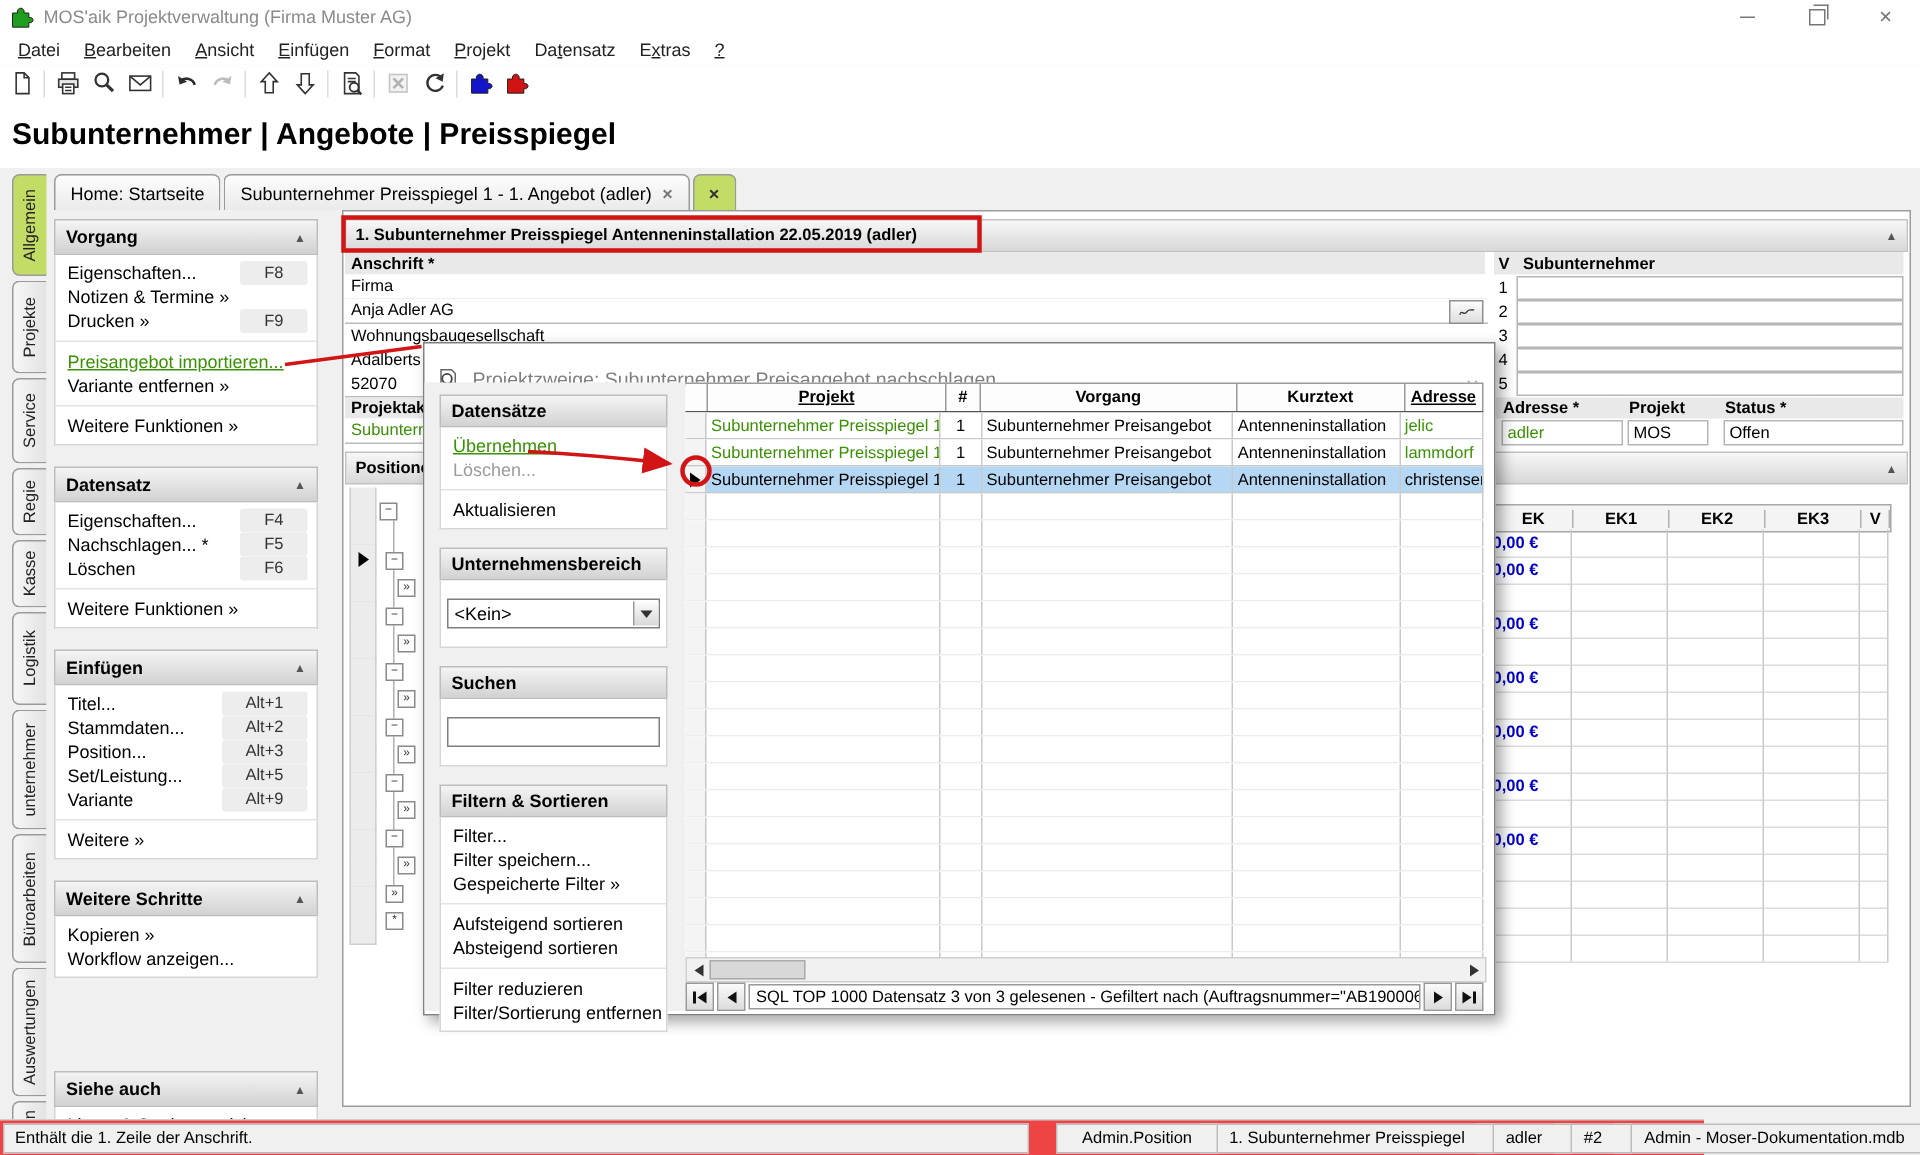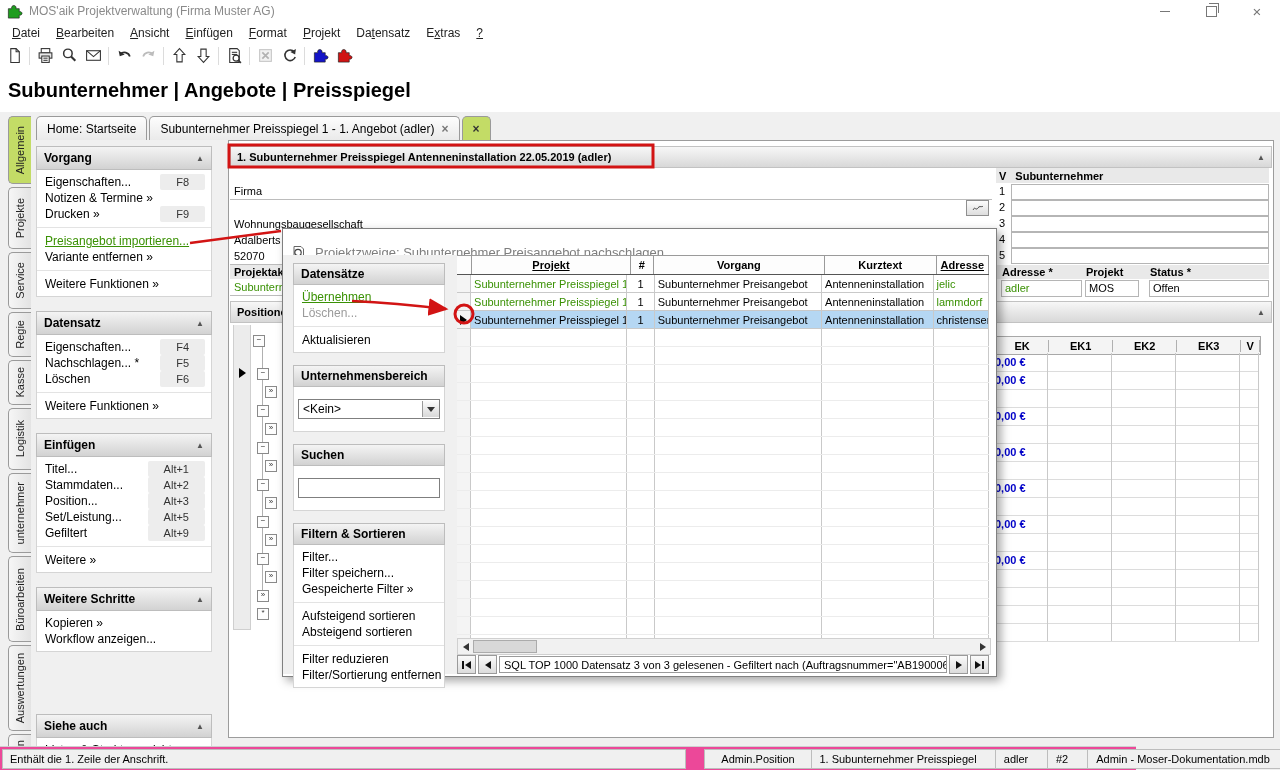--- a/index.html
+++ b/index.html
@@ -95,21 +95,21 @@
   .dt-row.empty{border-bottom:1px solid #ececec;}
   .dt-row .c.selcol{background:#f4f4f4;justify-content:center;padding:0;}
   #dlg-hscroll{position:absolute;left:174px;top:409px;width:532px;height:15px;background:#f1f1f1;border:1px solid #d0d0d0;display:flex;align-items:center;}
   .scrbtn{width:15px;height:13px;display:flex;align-items:center;justify-content:center;background:#f1f1f1;}
   .thumb{width:62px;height:11px;background:#d8d8d8;border:1px solid #ababab;}
   #dlg-nav{position:absolute;left:174px;top:426px;width:532px;height:19px;display:flex;align-items:center;gap:2px;}
   .navbtn{width:17px;height:17px;background:linear-gradient(#fafafa,#dcdcdc);border:1px solid #9a9a9a;display:flex;align-items:center;justify-content:center;gap:1px;}
   .navbar-field{flex:1;height:15px;border:1px solid #9a9a9a;background:#fff;font-size:11px;display:flex;align-items:center;padding:0 4px;white-space:nowrap;overflow:hidden;}
   .vbar{width:2px;height:8px;background:#111;}
   
-  #statusbar{left:0;top:746px;width:1136px;height:24px;background:#ec4899;border-top:1px solid #cfcfcf;}
+  #statusbar{left:0;top:746px;width:1136px;height:24px;background:#ef4444;border-top:1px solid #cfcfcf;}
   .stcell{position:absolute;top:2px;height:18px;border:1px solid #bdbdbd;display:flex;align-items:center;padding:0 7px;font-size:11px;white-space:nowrap;overflow:hidden;background:#f0f0f0;}
   svg.icon{display:block;}
 </style>
 </head>
 <body>
 
 <div id="app">
 
   <div class="abs" id="titlebar">
     <span id="app-icon" style="margin-left:6px">
@@ -353,21 +353,21 @@
           </div>
           <div class="sb-item">
             <span>Position...</span>
             <span class="chip">Alt+3</span>
           </div>
           <div class="sb-item">
             <span>Set/Leistung...</span>
             <span class="chip">Alt+5</span>
           </div>
           <div class="sb-item">
-            <span>Gefiltert</span>
+            <span>Variante</span>
             <span class="chip">Alt+9</span>
           </div>
           <div class="sb-sep"></div>
           <div class="sb-item">
             <span>Weitere »</span>
           </div>
         </div>
       </div>
       <div class="panel">
         <div class="panel-header">
@@ -394,22 +394,28 @@
           </div>
         </div>
       </div>
     </div>
 
   <div class="abs" id="content">
       <div class="hbar" style="position: absolute; left: 1px; top: 5px; width: 1028px; height: 20px;">
         <span>1. Subunternehmer Preisspiegel Antenneninstallation 22.05.2019 (adler)</span>
         <span class="caret" style="font-size: 8px; color: rgb(85, 85, 85);">▲</span>
       </div>
+      <div class="band" style="position: absolute; left: 1px; top: 27px; width: 760px; height: 15px;">
+        <span style="margin-left: 4px;">Anschrift *</span>
+      </div>
       <div class="frow" style="position: absolute; left: 1px; top: 42px; width: 758px; height: 16px;">
         <span>Firma</span>
+      </div>
+      <div class="frow" style="position: absolute; left: 1px; top: 58px; width: 758px; height: 16px;">
+        <span>Anja Adler AG</span>
       </div>
       <div class="minibtn" style="position: absolute; left: 737px; top: 59px; width: 21px; height: 14px;">
         <svg viewBox="0 0 16 16" width="14" height="11">
           <path d="M1 10 C3 4 5 12 8 7 C10 4 12 6 15 5" fill="none" stroke="#333" stroke-width="1.3"></path>
         </svg>
       </div>
       <div class="frow" style="position: absolute; left: 1px; top: 75px; width: 758px; height: 16px;">
         <span>Wohnungsbaugesellschaft</span>
       </div>
       <div class="frow" style="position: absolute; left: 1px; top: 91px; width: 758px; height: 16px;">

